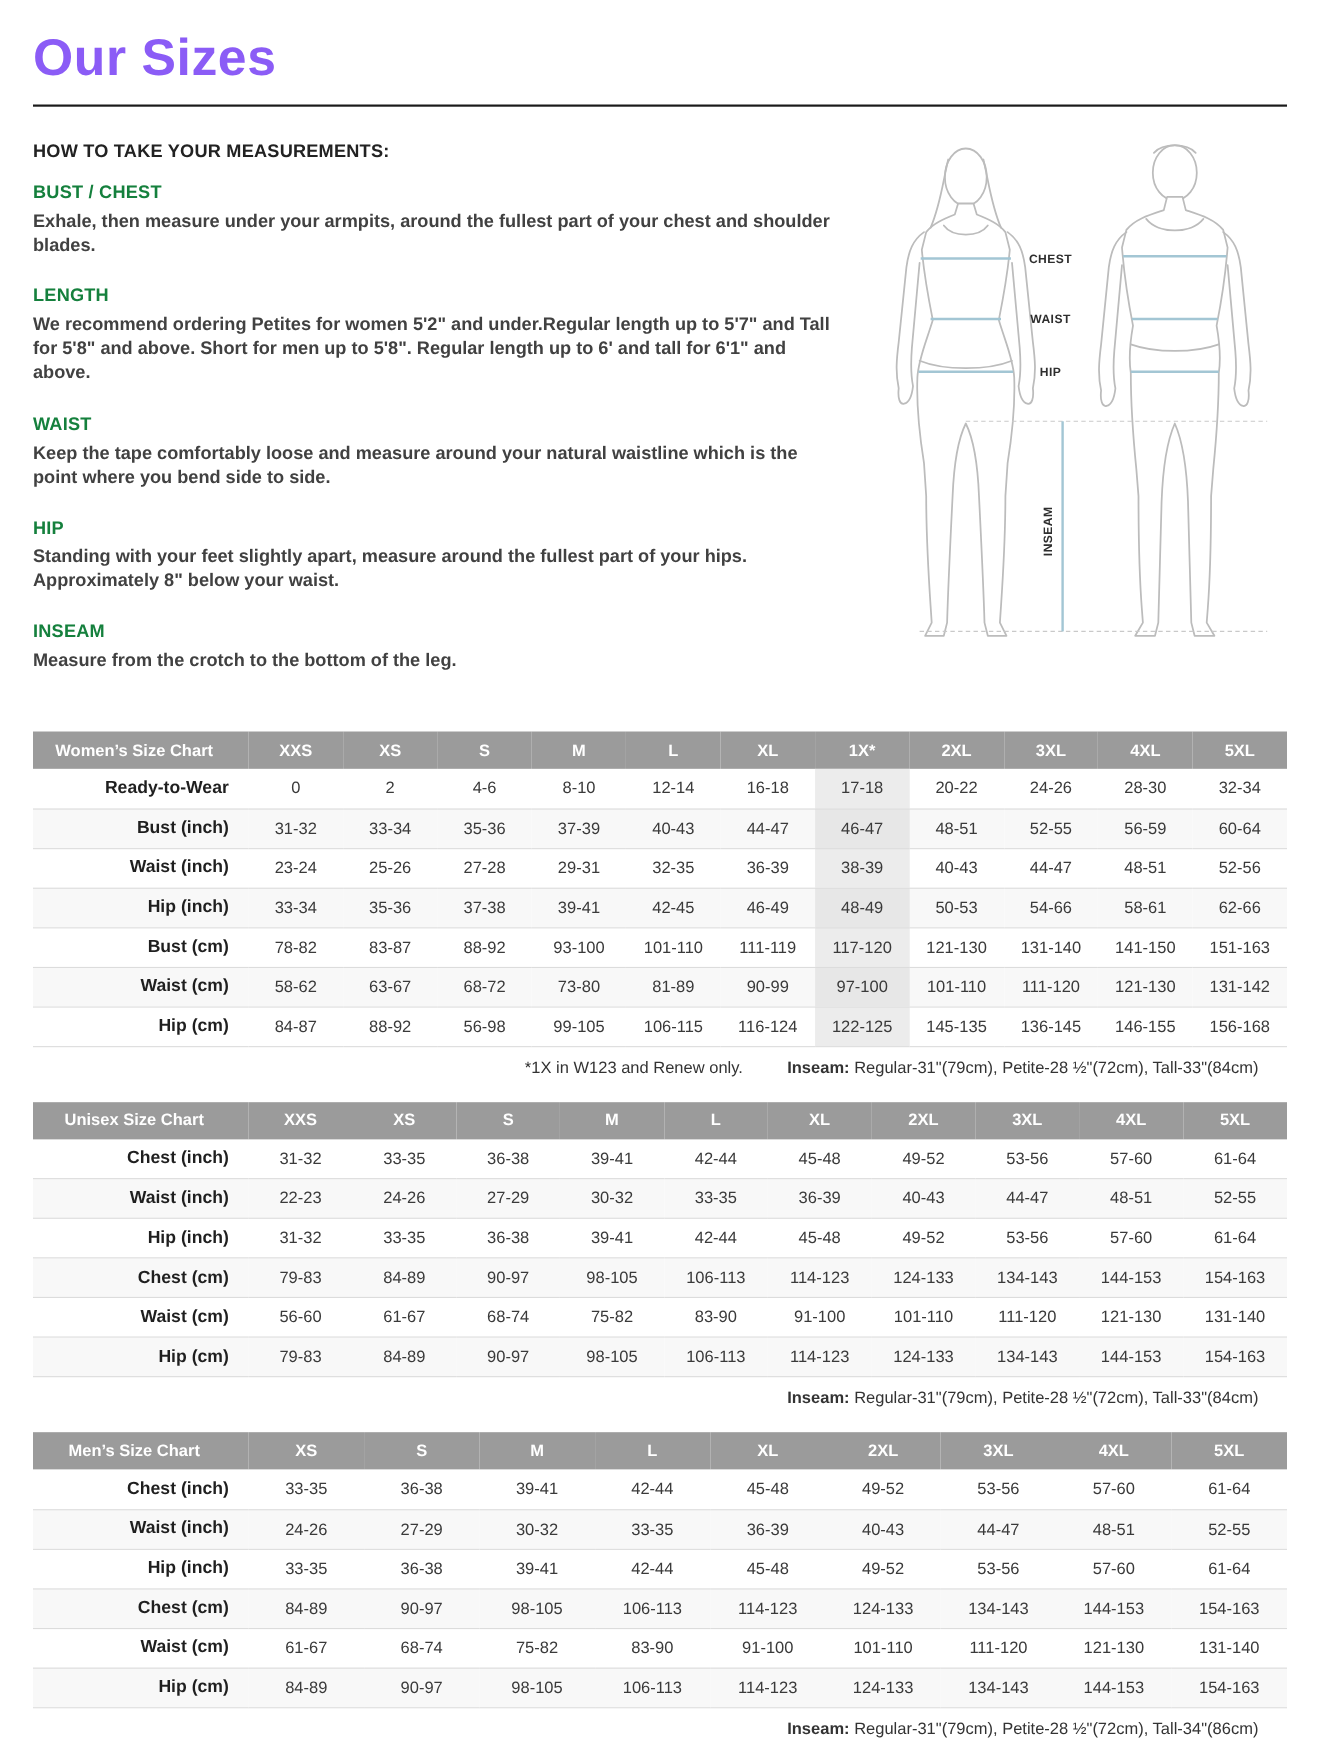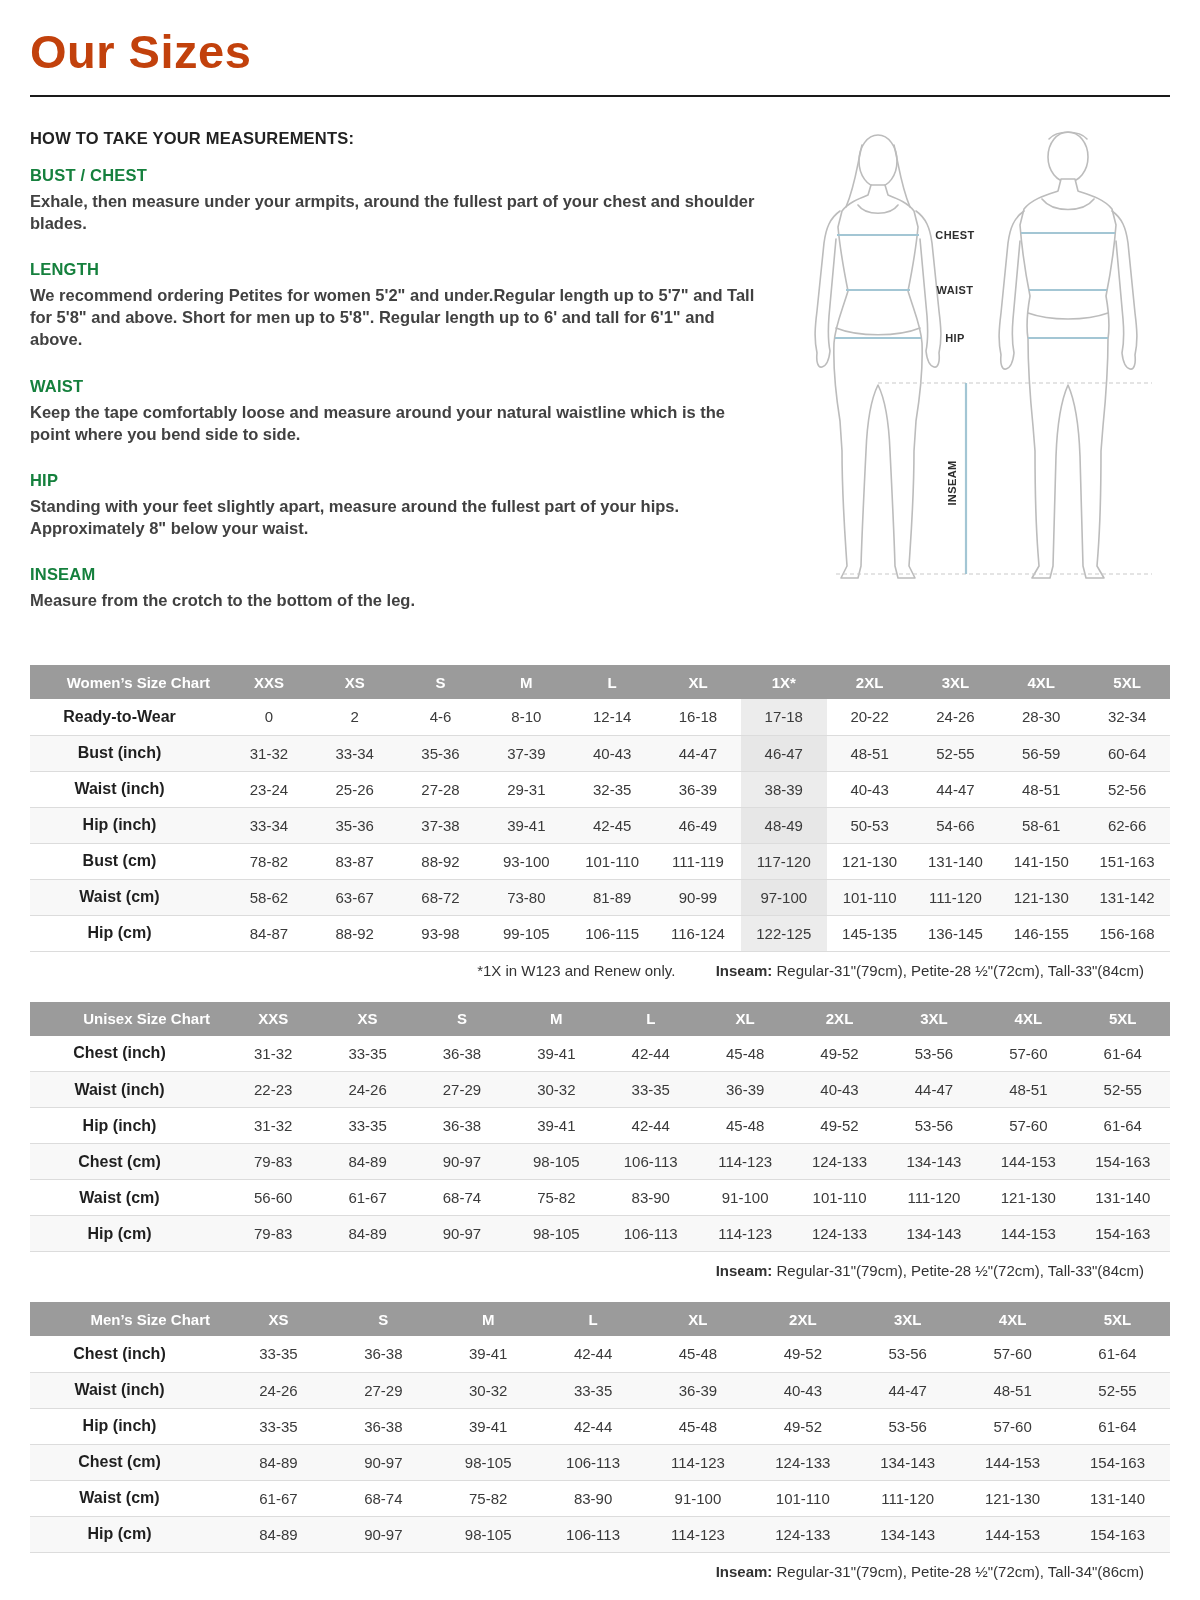--- a/index.html
+++ b/index.html
@@ -5,21 +5,21 @@
   * { box-sizing: border-box; }
   html,body { margin:0; padding:0; background:#fff; }
   body {
     width:1200px;
     font-family:"Liberation Sans", sans-serif;
     color:#333;
   }
   .page { width:1200px; min-height:1600px; padding:0 30px 20px; }
 
   .page-title {
-    font-size:47px; font-weight:bold; color:#c2410c;
+    font-size:47px; font-weight:bold; color:#8b5cf6;
     margin:0; padding:24px 0 16px; letter-spacing:.5px;
   }
   .title-rule { border:none; border-top:2px solid var(--rule_color,#1a1a1a); margin:0 0 24px; }
 
   .content-row { display:flex; }
   .instructions { width:748px; flex:none; padding-right:12px; }
   .how-heading { font-size:16.5px; font-weight:bold; color:#222; margin:8px 0 18px; letter-spacing:.2px; }
   .m-section { margin-bottom:26px; }
   .m-title { font-size:16.5px; font-weight:bold; color:#15803d; margin:0 0 5px; letter-spacing:.2px; }
   .m-body { font-size:16.5px; line-height:1.34; color:#414141; margin:0;font-weight:bold; }
@@ -32,25 +32,25 @@
   .diagram-labels { fill:#2e2e2e; font-size:11px; font-weight:bold; letter-spacing:.4px; }
 
   .tables { margin-top:28px; }
   .table-block { margin-bottom:20px; }
   .size-table { width:100%; border-collapse:collapse; table-layout:fixed; }
   .size-table col.label-col { width:196px; }
   .size-table thead th {
     background:var(--header_bg,#9b9b9b); color:var(--header_text,#ffffff);
     font-size:15px; font-weight:bold; height:34px; text-align:center; padding:0 4px;
   }
-  .size-table thead th.corner { text-align:right; padding-right:16px; }
+  .size-table thead th.corner { text-align:center; padding-right:16px; }
   .size-table tbody tr { border-bottom:1px solid #dcdcdc; background:#ffffff; }
   .size-table tbody tr:nth-child(even) { background:var(--row_stripe,#f8f8f8); }
   .size-table tbody th {
-    padding-right:18px; font-size:16px; color:#1f1f1f;
+    text-align:right; padding-right:18px; font-size:16px; color:#1f1f1f;
     height:36px; font-weight:bold;
   }
   .size-table tbody td { text-align:center; font-size:15px; color:#3a3a3a; height:36px; padding:0 2px; }
   .size-table td.hl { background:var(--highlight_col,#ececec); }
   .size-table tbody tr:nth-child(even) td.hl { background:#e7e7e7; }
 
   .foot-row { position:relative; height:20px; margin-top:10px; font-size:15px; color:#333; }
   .foot-center { position:absolute; left:50%; transform:translateX(-62%); white-space:nowrap; }
   .foot-right { position:absolute; right:26px; white-space:nowrap; }
   .foot-right b { font-weight:bold;margin-left:16px; }
@@ -251,21 +251,21 @@
                 <td class="hl">97-100</td>
                 <td>101-110</td>
                 <td>111-120</td>
                 <td>121-130</td>
                 <td>131-142</td>
               </tr>
               <tr>
                 <th>Hip (cm)</th>
                 <td>84-87</td>
                 <td>88-92</td>
-                <td>93-98</td>
+                <td>56-98</td>
                 <td>99-105</td>
                 <td>106-115</td>
                 <td>116-124</td>
                 <td class="hl">122-125</td>
                 <td>145-135</td>
                 <td>136-145</td>
                 <td>146-155</td>
                 <td>156-168</td>
               </tr>
             </tbody>

